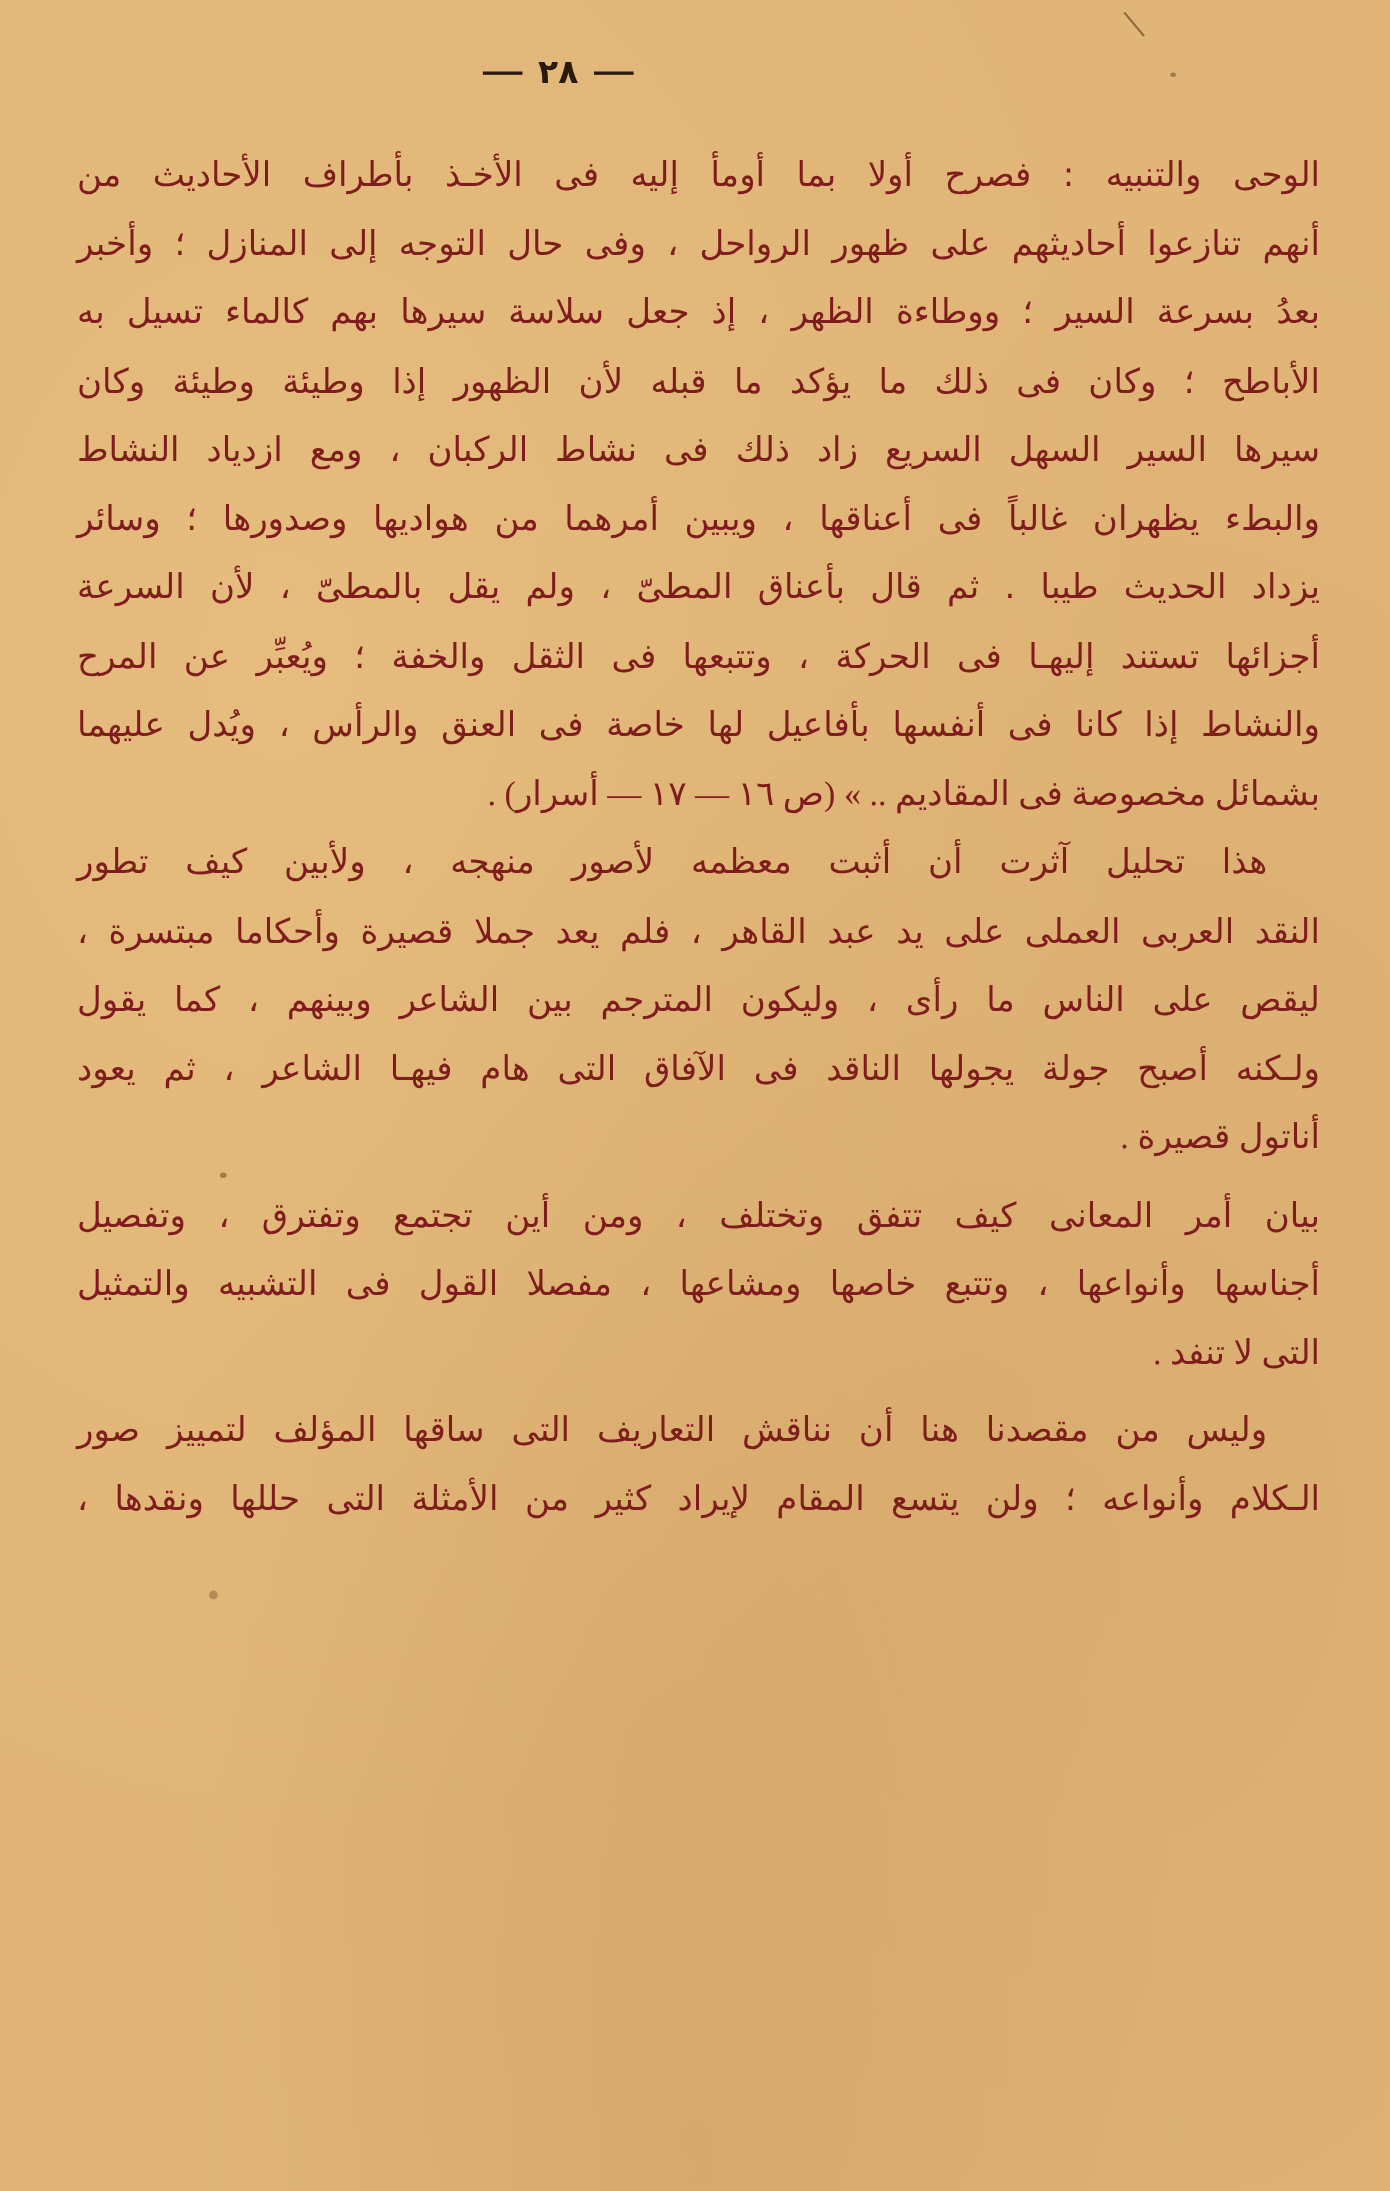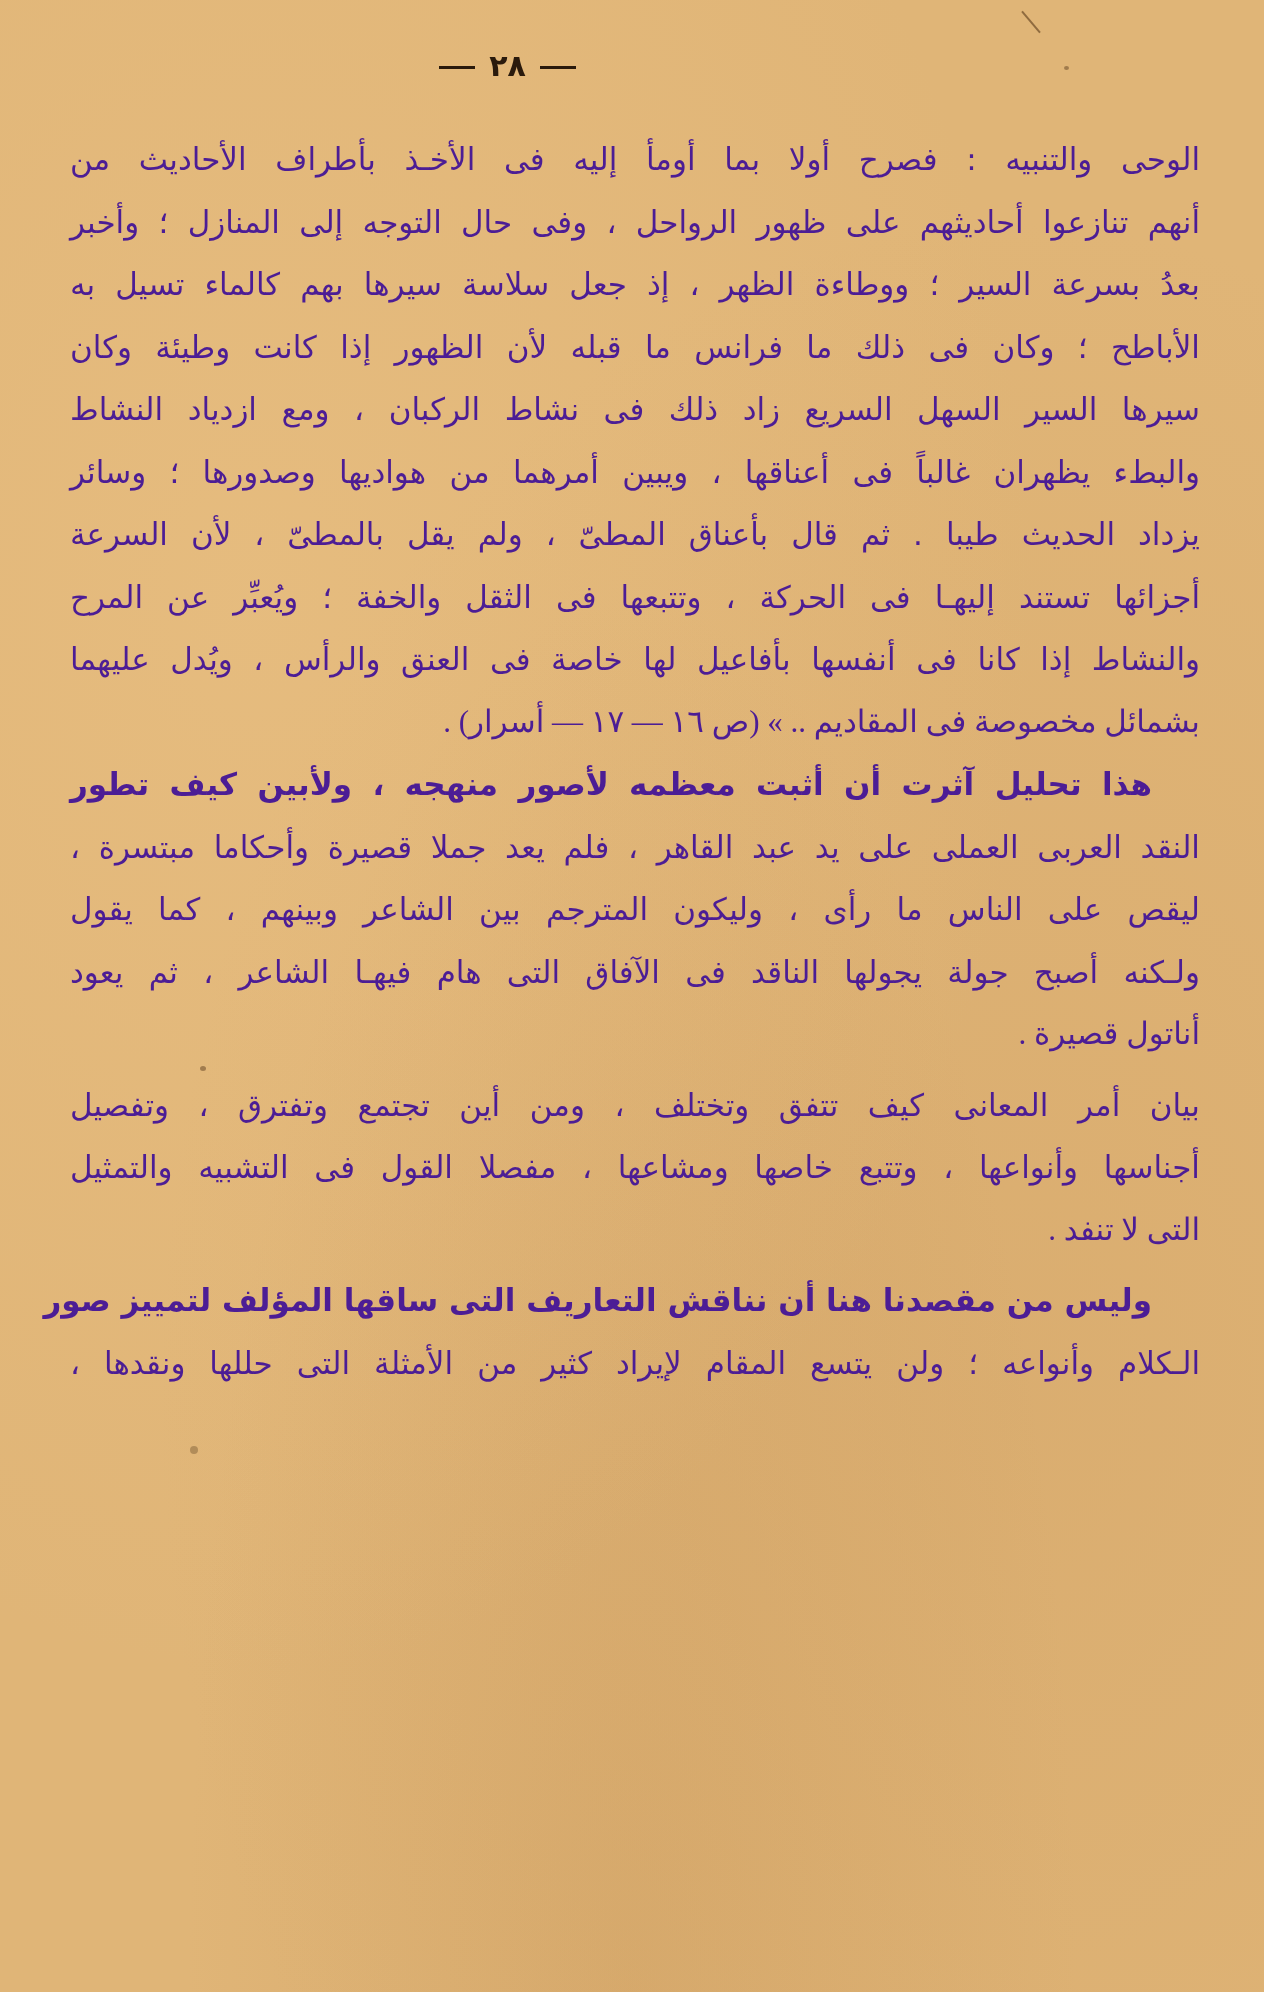--- a/index.html
+++ b/index.html
@@ -57,29 +57,28 @@
     }
     .line {
       display: block;
       height: 62.5px;
       line-height: 62.5px;
       font-size: 31px;
       white-space: nowrap;
       overflow: visible;
       text-align: justify;
       text-align-last: justify;
-      color: #4c1d95;
+      color: #7f1d1d;
     }
     .line.last {
       text-align-last: right;
       font-family: Liberation Serif, serif;
     }
     .line.indent {
       padding-right: 48px;
-      font-weight: bold;
     }
     .gap {
       display: block;
       height: 8px;
     }
     .speck {
       position: absolute;
       background: #6b4a2a;
       border-radius: 50%;
       opacity: 0.55;
@@ -101,21 +100,21 @@
   <div class="page-number">
     <span class="dash"></span><span>٢٨</span><span class="dash"></span>
   </div>
 
   <div class="body-text">
 
     <div>
       <span class="line">الوحى والتنبيه : فصرح أولا بما أومأ إليه فى الأخـذ بأطراف الأحاديث من</span>
       <span class="line">أنهم تنازعوا أحاديثهم على ظهور الرواحل ، وفى حال التوجه إلى المنازل ؛ وأخبر</span>
       <span class="line">بعدُ بسرعة السير ؛ ووطاءة الظهر ، إذ جعل سلاسة سيرها بهم كالماء تسيل به</span>
-      <span class="line">الأباطح ؛ وكان فى ذلك ما فرانس ما قبله لأن الظهور إذا كانت وطيئة وكان</span>
+      <span class="line">الأباطح ؛ وكان فى ذلك ما يؤكد ما قبله لأن الظهور إذا وطيئة وطيئة وكان</span>
       <span class="line">سيرها السير السهل السريع زاد ذلك فى نشاط الركبان ، ومع ازدياد النشاط</span>
       <span class="line">والبطء يظهران غالباً فى أعناقها ، ويبين أمرهما من هواديها وصدورها ؛ وسائر</span>
       <span class="line">يزداد الحديث طيبا . ثم قال بأعناق المطىّ ، ولم يقل بالمطىّ ، لأن السرعة</span>
       <span class="line">أجزائها تستند إليهـا فى الحركة ، وتتبعها فى الثقل والخفة ؛ ويُعبِّر عن المرح</span>
       <span class="line">والنشاط إذا كانا فى أنفسها بأفاعيل لها خاصة فى العنق والرأس ، ويُدل عليهما</span>
       <span class="line last">بشمائل مخصوصة فى المقاديم .. » (ص ١٦ — ١٧ — أسرار) .</span>
     </div>
 
     <div>
       <span class="line indent">هذا تحليل آثرت أن أثبت معظمه لأصور منهجه ، ولأبين كيف تطور</span>

